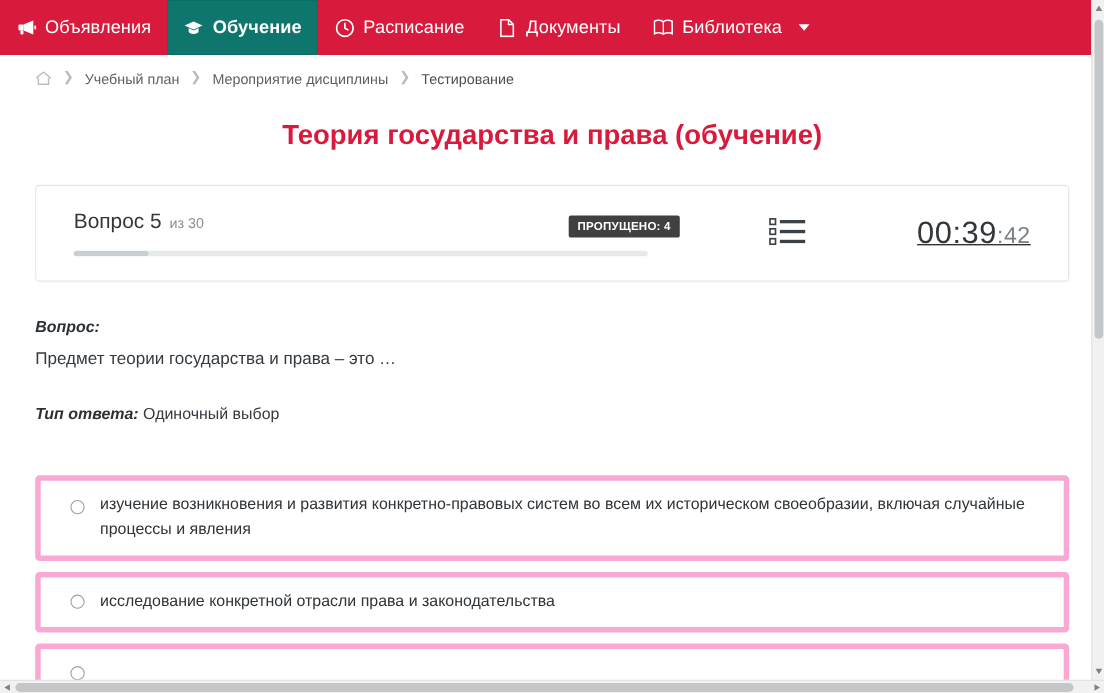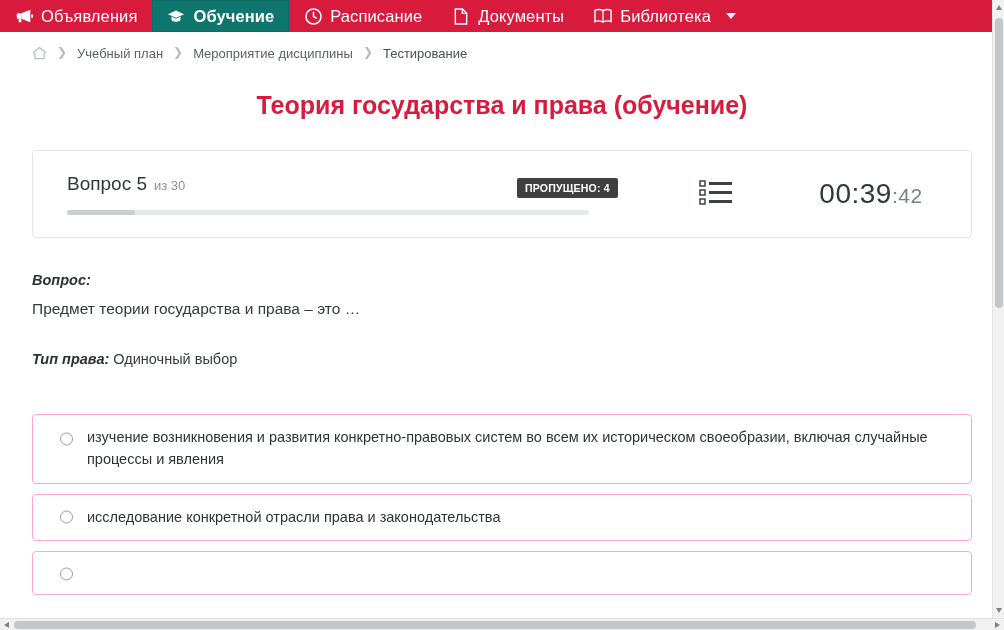--- a/index.html
+++ b/index.html
@@ -13,21 +13,21 @@
     width: 1004px;
     height: 630px;
     overflow: hidden;
     position: relative;
   }
 
   
   .topnav {
     position: relative;
     width: 992px;
-    height: 32px;
+    height: 50px;
     background: #d81b3c;
     display: flex;
     align-items: stretch;
     color: #ffffff;
   }
   .nav-item {
     display: flex;
     align-items: center;
     gap: 8px;
     padding: 0 15px;
@@ -156,23 +156,24 @@
   }
   .list-icon {
     position: absolute;
     left: 104px;
     top: -16px;
     color: #3b4146;
     cursor: pointer;
   }
   .panel-right {
     flex: 1;
-    text-align: center;
+    text-align: right;
     padding-right: 34px;
     white-space: nowrap;
+    text-decoration: underline;
   }
   .timer-main {
     font-size: 28px;
     color: #32373c;
     letter-spacing: 0.5px;
   }
   .timer-sec {
     font-size: 21px;
     color: #7b8085;
     letter-spacing: 0.5px;
@@ -203,21 +204,21 @@
     font-weight: normal;
     color: #343a40;
   }
 
   
   .options { margin-top: 47px; }
   .option {
     position: relative;
     width: 940px;
     min-height: 44px;
-    border: 1px solid #f9a8d4;
+    border: 5px solid #f9a8d4;
     border-radius: 4px;
     background: #ffffff;
     margin-bottom: 10px;
     padding: 12px 16px 12px 54px;
     font-size: 14.5px;
     color: #2f3438;
     line-height: 1.47;
     cursor: pointer;
   }
   .option.tall { padding-bottom: 13px; }
@@ -394,21 +395,21 @@
   </div>
 </div>
 
 <div class="content">
   <div class="block">
     <span class="lbl">Вопрос:</span>
     <div class="qtext">Предмет теории государства и права – это …</div>
   </div>
 
   <div class="answer-type-row">
-    <span class="lbl">Тип права:</span>
+    <span class="lbl">Тип ответа:</span>
     <span class="val">Одиночный выбор</span>
   </div>
 
   <div class="options">
     <div class="option tall">
       <span class="radio"></span>
       <span>изучение возникновения и развития конкретно-правовых систем во всем их историческом своеобразии, включая случайные процессы и явления</span>
     </div>
     <div class="option single">
       <span class="radio"></span>

